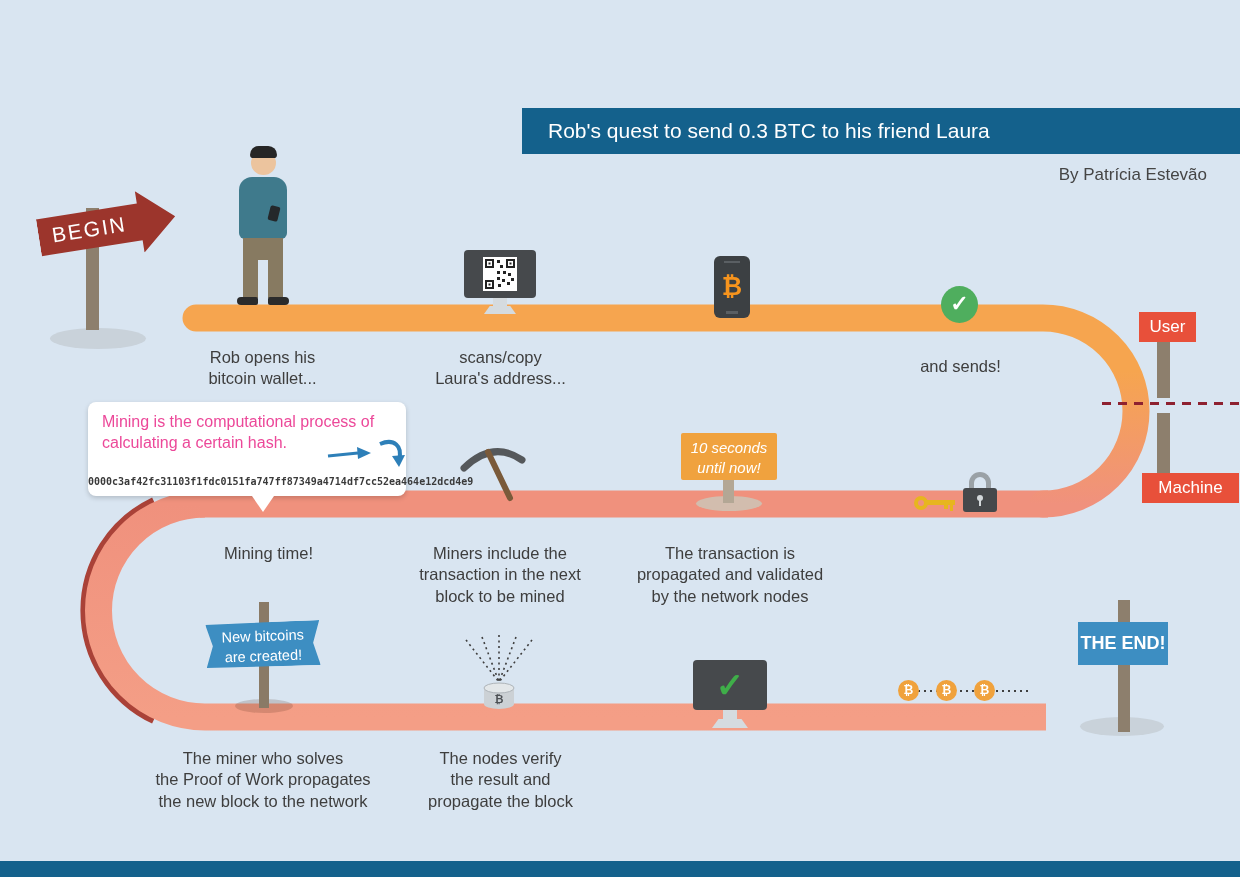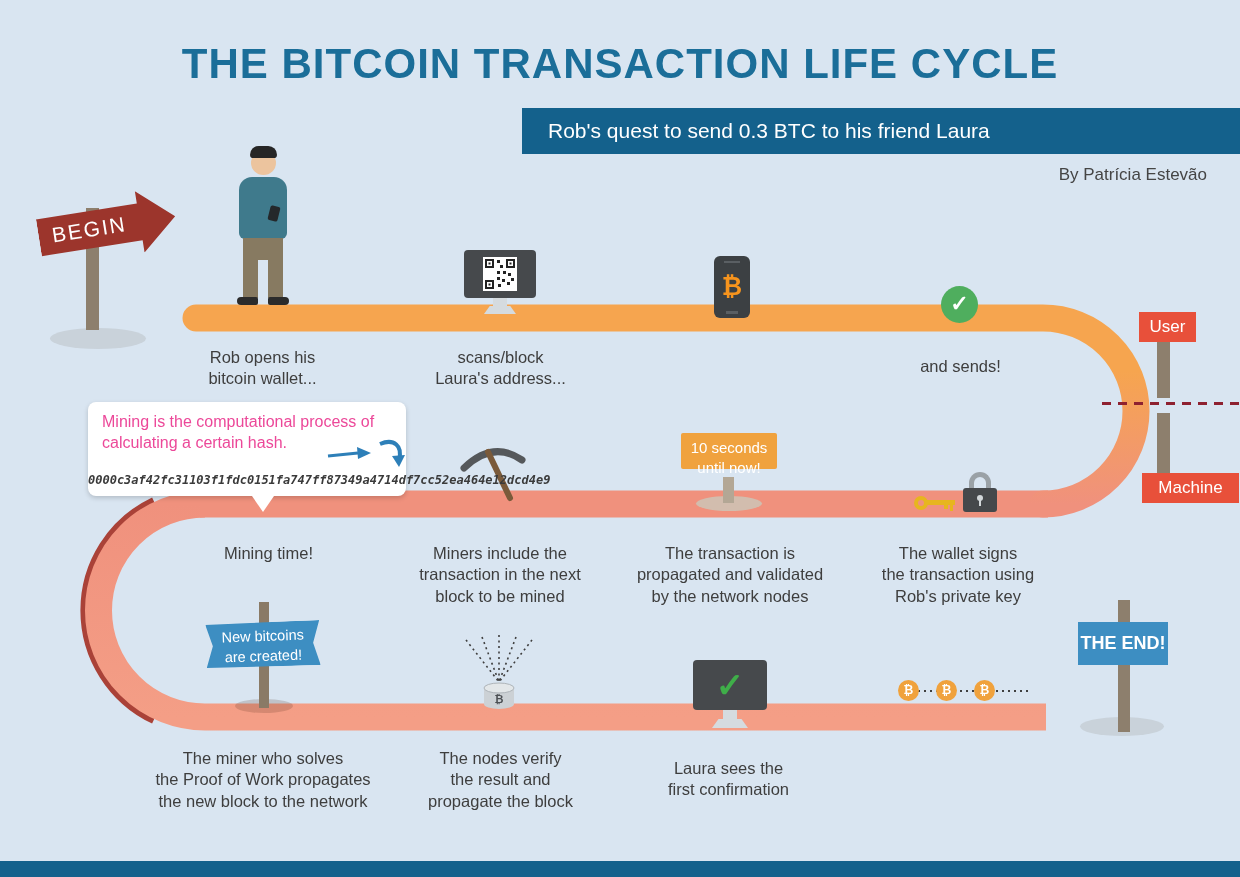--- a/index.html
+++ b/index.html
@@ -20,35 +20,35 @@
           white-space:pre-line; }
 
   .tag { position:absolute; background:#e8503a; color:#fff; font-size:17px; text-align:center;
          line-height:30px; height:30px; }
   .post { position:absolute; background:#8d7f6d; }
   .shadow-ellipse { position:absolute; border-radius:50%; }
 
   .bubble { background:#fff; border-radius:8px; box-shadow:0 2px 5px rgba(0,0,0,0.18); }
   .bubble-text { position:absolute; left:14px; top:10px; font-size:16px; color:#ec4899; line-height:1.3; }
   .bubble-hash { position:absolute; left:0; right:0; bottom:9px; text-align:left;
-                 font-family:"DejaVu Sans Mono", monospace; font-size:12px; font-weight:bold;
-                 color:#3a3a3a;font-style:italic; }
+                 font-family:"DejaVu Sans Mono", monospace; font-size:10px; font-weight:bold;
+                 color:#3a3a3a; }
   .bubble-tail { position:absolute; left:164px; top:94px; width:0; height:0;
                  border-left:11px solid transparent; border-right:11px solid transparent;
                  border-top:16px solid #fff; }
 
   .begin-arrow { position:absolute; left:38px; top:196px; width:138px; height:62px; background:#9c352c;
                  clip-path:polygon(0 20%,74% 20%,74% 0,100% 50%,74% 100%,74% 80%,0 80%);
                  transform:rotate(-9deg); }
   .begin-arrow span { display:block; width:74%; text-align:center; line-height:62px; color:#fff;
                       font-size:21px; letter-spacing:2px; }
 
-  .orange-sign { position:absolute; left:681px; top:433px; width:96px; height:36px; background:#f0a23e;
+  .orange-sign { position:absolute; left:681px; top:433px; width:96px; height:47px; background:#f0a23e;
                  color:#fff; text-align:center; font-size:15px; line-height:1.35; padding-top:5px;
-                 border-radius:2px; }
+                 border-radius:2px;font-style:italic; }
   .ribbon { position:absolute; left:206px; top:622px; width:114px; height:45px; background:#3d8ec2;
             clip-path:polygon(0 2%,100% 0,94% 50%,100% 100%,0 98%,6% 50%);
             transform:rotate(-2deg); color:#fff; text-align:center; font-size:14.5px;
             line-height:1.35; padding-top:5px; }
   .end-sign { position:absolute; left:1078px; top:622px; width:90px; height:43px; background:#3d8ec2;
               color:#fff; font-weight:bold; font-size:18px; text-align:center; line-height:43px; }
 
   .divider { position:absolute; left:1102px; top:402px; width:138px; height:3px;
              background:repeating-linear-gradient(90deg,#8e2130 0 9px,transparent 9px 16px); }
 
@@ -76,21 +76,20 @@
 
     <path d="M158.5,511 A110,110 0 0 0 158.5,710" stroke="#aa4238" stroke-width="30" fill="none"></path>
 
     <path d="M205,504 A106.5,106.5 0 0 0 205,717 L1046,717" stroke="url(#g2)" stroke-width="27" fill="none"></path>
 
     <path d="M200,504 L1048,504" stroke="#f0917d" stroke-width="27" fill="none"></path>
 
     <path d="M196,318 L1043,318 A93,93 0 0 1 1043,504" stroke="url(#g1)" stroke-width="27" fill="none" stroke-linecap="round"></path>
   </svg>
 
-  <div class="abs title">THE BITCOIN TRANSACTION LIFE CYCLE</div>
   <div class="abs subtitle">Rob's quest to send 0.3 BTC to his friend Laura</div>
   <div class="abs byline">By Patrícia Estevão</div>
 
   <div class="shadow-ellipse" style="left:50px;top:328px;width:96px;height:21px;background:#c9d2da"></div>
   <div class="post" style="left:86px;top:208px;width:13px;height:122px"></div>
   <div class="begin-arrow">
     <span>BEGIN</span>
   </div>
 
   <div class="abs" style="left:224px;top:146px;width:78px;height:162px">
@@ -212,39 +211,34 @@
     <div class="coin" style="left:40px">₿</div>
     <div class="coin" style="left:78px">₿</div>
   </div>
 
   <div class="shadow-ellipse" style="left:1080px;top:717px;width:84px;height:19px;background:#c9d2da"></div>
   <div class="post" style="left:1118px;top:600px;width:12px;height:132px"></div>
   <div class="end-sign">THE END!</div>
 
   <div class="step" style="left:160px;top:347px;width:205px">Rob opens his
 bitcoin wallet...</div>
-  <div class="step" style="left:398px;top:347px;width:205px">scans/block
+  <div class="step" style="left:398px;top:347px;width:205px">scans/copy
 Laura's address...</div>
   <div class="step" style="left:858px;top:356px;width:205px">and sends!</div>
 
   <div class="step" style="left:166px;top:543px;width:205px">Mining time!</div>
   <div class="step" style="left:395px;top:543px;width:210px">Miners include the
 transaction in the next
 block to be mined</div>
   <div class="step" style="left:620px;top:543px;width:220px">The transaction is
 propagated and validated
 by the network nodes</div>
-  <div class="step" style="left:853px;top:543px;width:210px">The wallet signs
-the transaction using
-Rob's private key</div>
 
   <div class="step" style="left:138px;top:748px;width:250px">The miner who solves
 the Proof of Work propagates
 the new block to the network</div>
   <div class="step" style="left:398px;top:748px;width:205px">The nodes verify
 the result and
 propagate the block</div>
-  <div class="step" style="left:626px;top:758px;width:205px">Laura sees the
-first confirmation</div>
 
   <div class="abs footer"></div>
 
 </div>
 
 </body></html>

